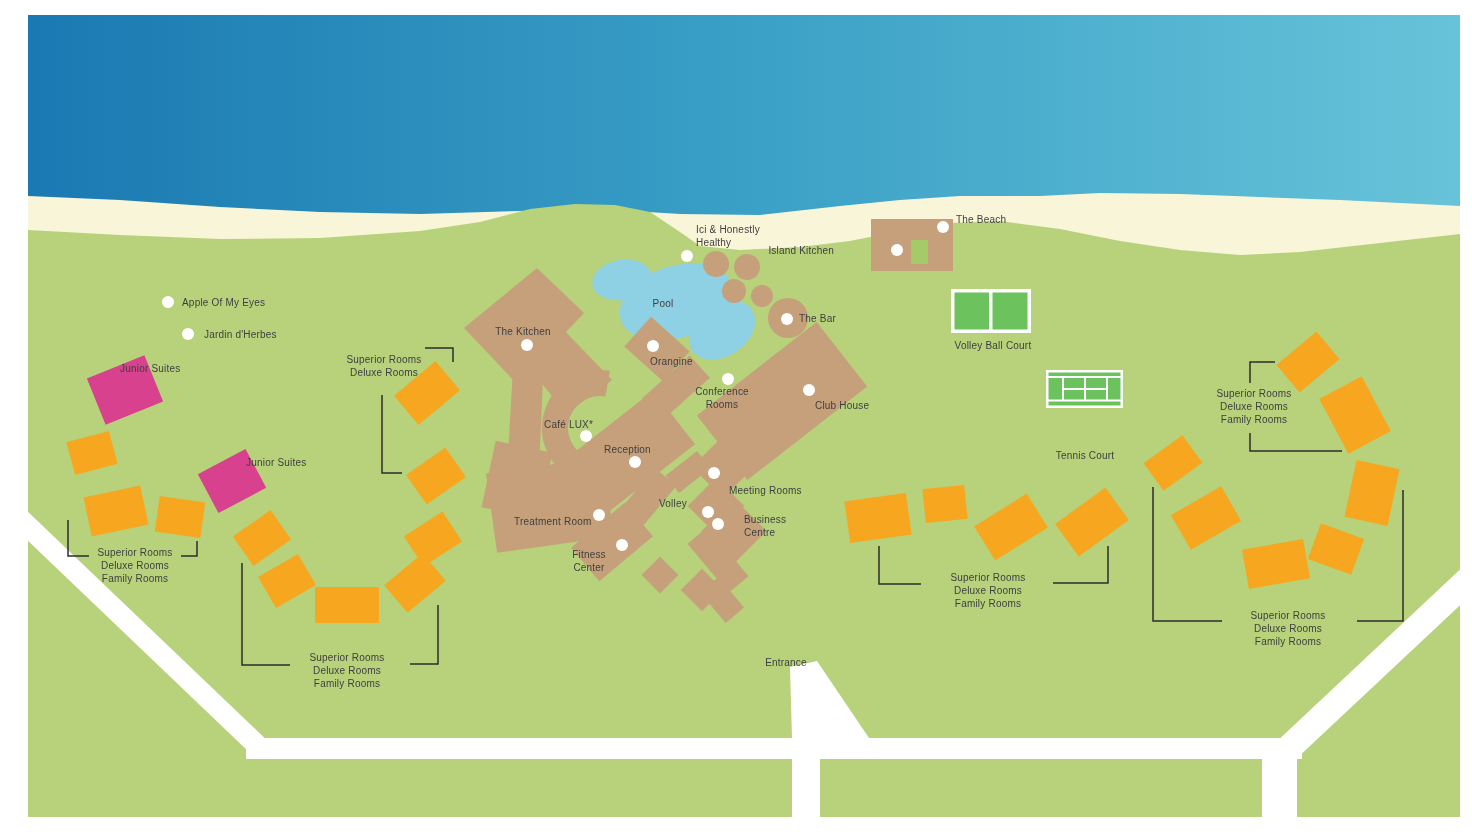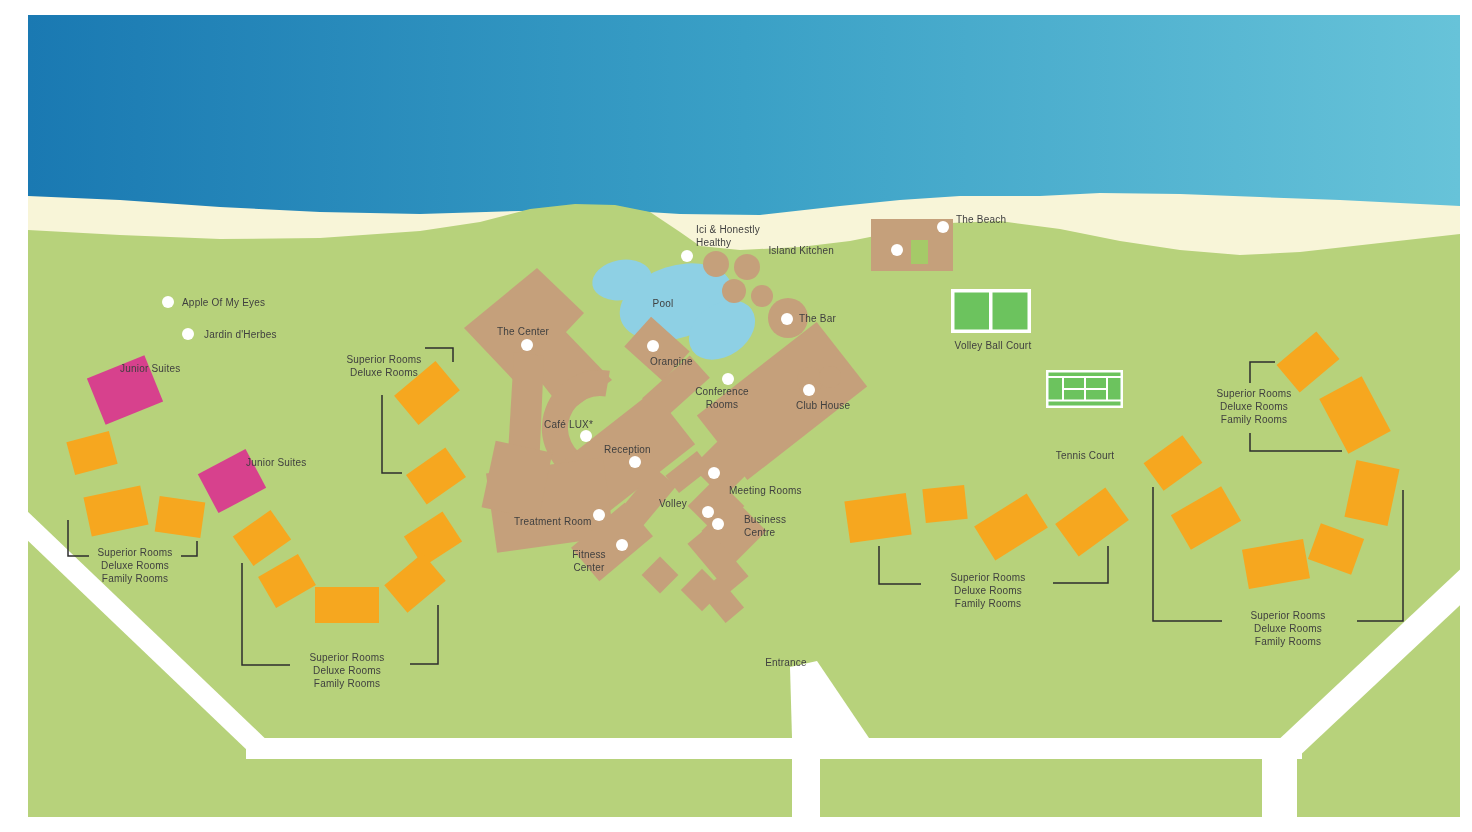--- a/index.html
+++ b/index.html
@@ -167,27 +167,27 @@
       </g>
   </svg>
 
   <div id="label-overlay">
       <div class="lbl anchor-l" style="left: 182px; top: 302px;">Apple Of My Eyes</div>
       <div class="lbl anchor-l" style="left: 204px; top: 334px;">Jardin d'Herbes</div>
       <div class="lbl anchor-l" style="left: 696px; top: 236px;">Ici &amp; Honestly
 Healthy</div>
       <div class="lbl anchor-l" style="left: 956px; top: 219px;">The Beach</div>
       <div class="lbl anchor-r" style="left: 834px; top: 250px;">Island Kitchen</div>
-      <div class="lbl anchor-c" style="left: 523px; top: 331px;">The Center</div>
+      <div class="lbl anchor-c" style="left: 523px; top: 331px;">The Kitchen</div>
       <div class="lbl anchor-c" style="left: 663px; top: 303px;">Pool</div>
       <div class="lbl anchor-l" style="left: 650px; top: 361px;">Orangine</div>
       <div class="lbl anchor-c" style="left: 722px; top: 398px;">Conference
 Rooms</div>
       <div class="lbl anchor-l" style="left: 799px; top: 318px;">The Bar</div>
-      <div class="lbl anchor-l" style="left: 796px; top: 405px;">Club House</div>
+      <div class="lbl anchor-l" style="left: 815px; top: 405px;">Club House</div>
       <div class="lbl anchor-l" style="left: 544px; top: 424px;">Café LUX*</div>
       <div class="lbl anchor-l" style="left: 604px; top: 449px;">Reception</div>
       <div class="lbl anchor-l" style="left: 729px; top: 490px;">Meeting Rooms</div>
       <div class="lbl anchor-l" style="left: 659px; top: 503px;">Volley</div>
       <div class="lbl anchor-l" style="left: 744px; top: 526px;">Business
 Centre</div>
       <div class="lbl anchor-l" style="left: 514px; top: 502px; margin-top: 19px;">Treatment Room</div>
       <div class="lbl anchor-c" style="left: 589px; top: 561px;">Fitness
 Center</div>
       <div class="lbl anchor-c" style="left: 786px; top: 662px;">Entrance</div>

